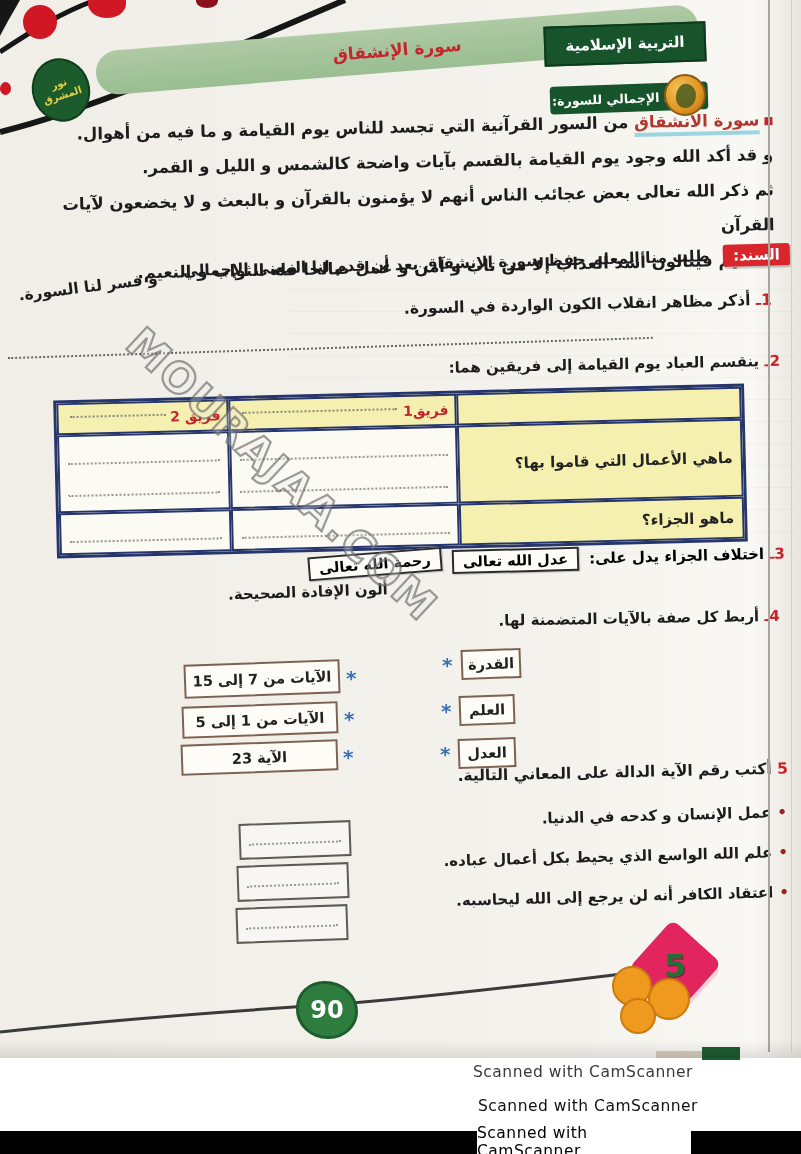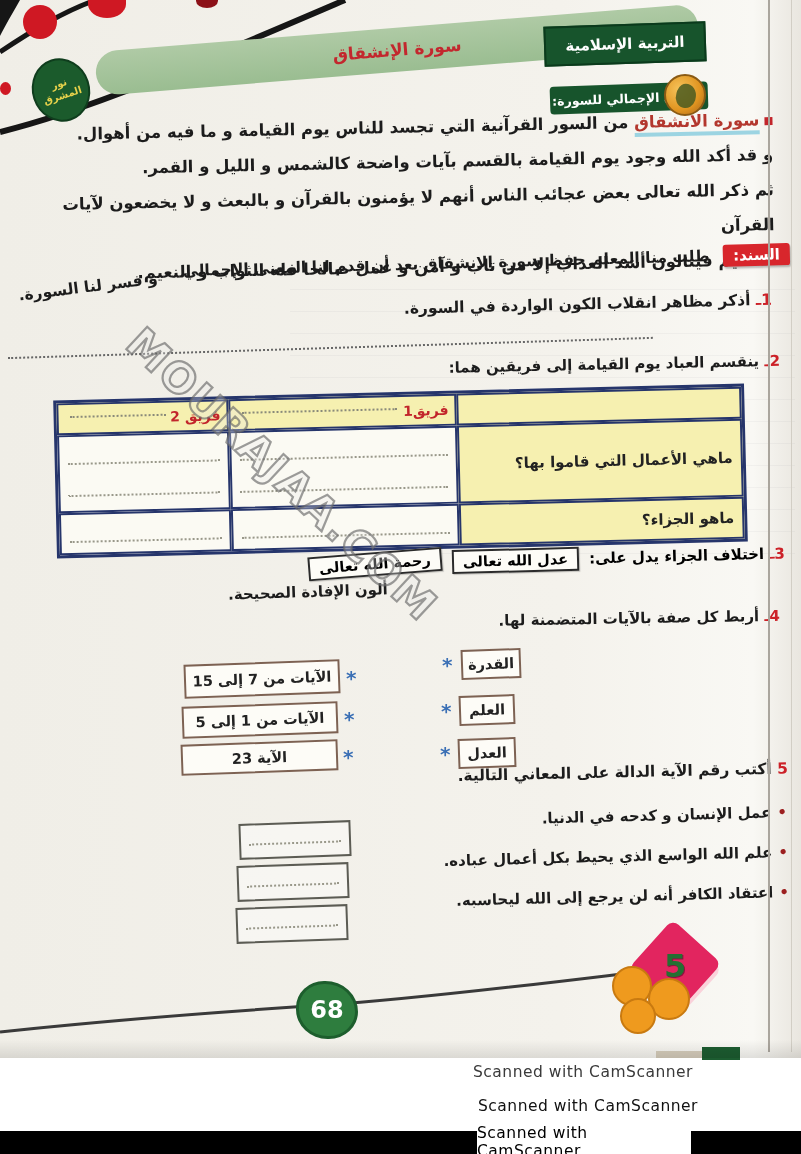--- a/index.html
+++ b/index.html
@@ -244,21 +244,21 @@
   <svg class="curve" width="801" height="110">
     <path d="M0,84 C150,68 250,62 325,57 C430,50 570,32 655,22" stroke="#3a3a3a" stroke-width="3" fill="none"></path>
   </svg>
   <div class="diamond">
     <span>5</span>
   </div>
   <div class="blob" style="left:612px;top:966px;width:40px;height:40px;"></div>
   <div class="blob" style="left:648px;top:978px;width:42px;height:42px;"></div>
   <div class="blob" style="left:620px;top:998px;width:36px;height:36px;"></div>
   <div class="page-circle">
-    <span>68</span>
+    <span>90</span>
   </div>
   <div class="sliver2"></div>
   <div class="sliver"></div>
 
   <div class="edge-line" style="left:768px;"></div>
   <div class="edge-line2" style="left:791px;"></div>
   <div class="paper-shadow"></div>
 
   <div class="watermark">MOURAJAA.COM</div>
 

